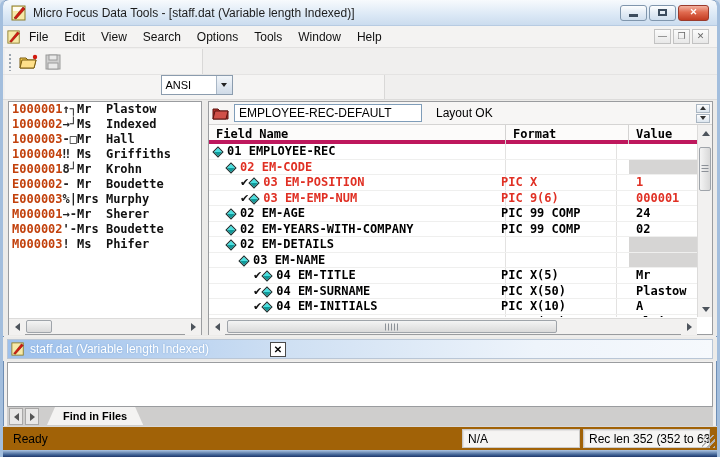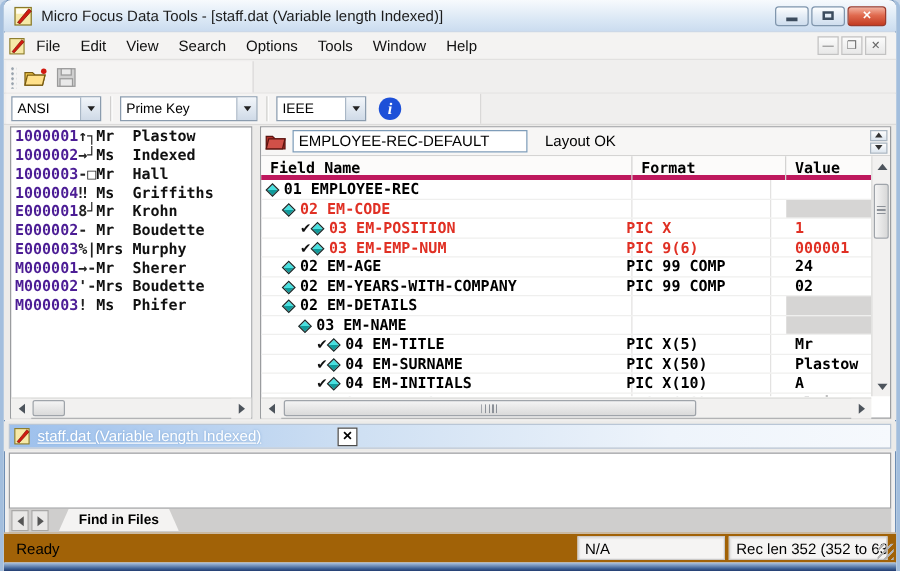--- a/index.html
+++ b/index.html
@@ -29,37 +29,37 @@
     font-size:9px;color:#666;display:flex;align-items:center;justify-content:center;line-height:1;}
   
   .toolbar{position:absolute;left:0;top:48px;right:0;height:27px;background:#f0efee;border-bottom:1px solid #e4e3e2;}
   .toolbar .pane{position:absolute;left:2px;top:1px;width:198px;height:25px;background:#f5f4f3;
     border-right:1px solid #d9d8d7;display:flex;align-items:center;}
   .grip{width:5px;height:18px;margin:0 4px 0 3px;
     background-image:radial-gradient(circle,#9aa4ae 1px,transparent 1.2px);background-size:4px 4px;}
   .tb-btn{width:24px;height:22px;display:flex;align-items:center;justify-content:center;}
   .combobar{position:absolute;left:0;top:75px;right:0;height:25px;background:#f0efee;border-bottom:1px solid #dcdbda;}
   .combobar .pane{position:absolute;left:2px;top:0;width:380px;height:24px;background:#f5f4f3;
-    border-right:1px solid #d9d8d7;display:flex;align-items:center;gap:4px;padding-left:4px;}
+    border-right:1px solid #d9d8d7;display:flex;align-items:center;gap:4px;padding-left:4px;flex-direction:column;}
   .combo{height:20px;background:#fff;border:1px solid #8b9cae;display:flex;align-items:center;}
   .combo .val{font-size:11px;padding:0 4px;flex:1;white-space:nowrap;color:#000;}
   .combo .drop{width:16px;height:18px;background:linear-gradient(#f2f6fa,#cfdae7);border-left:1px solid #a9b7c6;
     display:flex;align-items:center;justify-content:center;}
   .tri-down{width:0;height:0;border-left:3.5px solid transparent;border-right:3.5px solid transparent;border-top:4px solid #222;}
   .vsep{width:1px;height:20px;background:#d0cfce;margin:0 3px;box-shadow:1px 0 0 #fff;}
   .info-btn{width:18px;height:18px;border-radius:50%;background:#1d50d8;color:#fff;
     font-family:"Liberation Serif",serif;font-weight:bold;font-style:italic;font-size:13px;
     display:flex;align-items:center;justify-content:center;margin-left:6px;}
   
   .main{position:absolute;left:0;top:100px;right:0;height:236px;background:#eceaе8;background:#ecebe9;}
   .left-panel{position:absolute;left:5px;top:1px;width:194px;height:234px;background:#fff;border:1px solid #9a9c9f;}
   .rec-rows{position:absolute;left:0;top:0;right:0;bottom:17px;overflow:hidden;
     font-family:"DejaVu Sans Mono",monospace;font-size:12px;font-weight:bold;}
   .rec-row{height:15px;line-height:15px;white-space:pre;padding-left:3px;}
-  .rec-id{color:#4c1d95;}
+  .rec-id{color:#c2410c;}
   .rec-ctrl{display:inline-block;width:2ch;color:#222;}
   .rec-title{display:inline-block;width:4ch;color:#111;}
   .rec-surname{color:#111;}
   .splitter{position:absolute;left:199px;top:0;width:6px;height:236px;background:#ecebe9;}
   .right-panel{position:absolute;left:205px;top:1px;right:4px;height:234px;background:#ffffff;border:1px solid #9a9c9f;}
   .layout-header{position:absolute;left:0;top:0;right:0;height:23px;background:#f7f6f5;
     border-bottom:1px solid #d5d4d3;display:flex;align-items:center;padding-left:3px;}
   .rec-name-box{width:188px;height:18px;border:1px solid #7f9db9;background:#fff;
     font-size:12px;display:flex;align-items:center;padding:0 4px;margin-left:4px;white-space:nowrap;overflow:hidden;}
   .layout-ok{font-size:12px;margin-left:14px;color:#000;}
@@ -101,21 +101,21 @@
   .vsb-btn{position:absolute;left:0;width:15px;height:16px;display:flex;align-items:center;justify-content:center;}
   .vsb-thumb{position:absolute;left:1px;width:12px;background:linear-gradient(90deg,#f4f4f4,#d8d8d8);
     border:1px solid #9fa4aa;border-radius:2px;}
   .vthumb-grip{position:absolute;left:50%;top:50%;transform:translate(-50%,-50%);width:7px;height:9px;
     background:repeating-linear-gradient(#8c9198 0 1px,transparent 1px 3px);}
   
   .doc-tabbar{position:absolute;left:0;top:337px;right:0;height:24px;background:#ecebe9;padding:2px 4px;}
   .doc-caption{position:relative;height:20px;border:1px solid #b9c6d6;
     background:linear-gradient(90deg,#9dc0ec,#cfe0f3 40%,#eef4fb 75%,#f6f9fd);
     display:flex;align-items:center;padding-left:3px;}
-  .doc-label{color:#fff;font-size:12px;margin-left:5px;text-shadow:0 0 2px #7fa8d8;text-decoration:underline;}
+  .doc-label{color:#fff;font-size:12px;margin-left:5px;text-shadow:0 0 2px #7fa8d8;}
   .doc-close{position:absolute;left:262px;top:2px;width:16px;height:15px;background:#fff;border:1px solid #4a4a4a;
     display:flex;align-items:center;justify-content:center;font-size:10px;font-weight:bold;color:#000;line-height:1;}
   
   .output-panel{position:absolute;left:4px;top:362px;right:4px;height:45px;background:#fff;border:1px solid #9a9c9f;}
   .output-tabs{position:absolute;left:4px;top:407px;right:4px;height:34px;background:#cfcecd;display:flex;align-items:flex-start;}
   .ot-btn{width:14px;height:17px;margin:1px 0 0 2px;border:1px solid #a9a8a7;background:#e9e8e7;
     display:flex;align-items:center;justify-content:center;}
   .ot-tab{margin-left:8px;height:18px;padding:0 16px;background:#f4f3f2;
     clip-path:polygon(8px 0,calc(100% - 8px) 0,100% 100%,0 100%);
     font-size:11px;font-weight:bold;color:#000;display:flex;align-items:center;}

